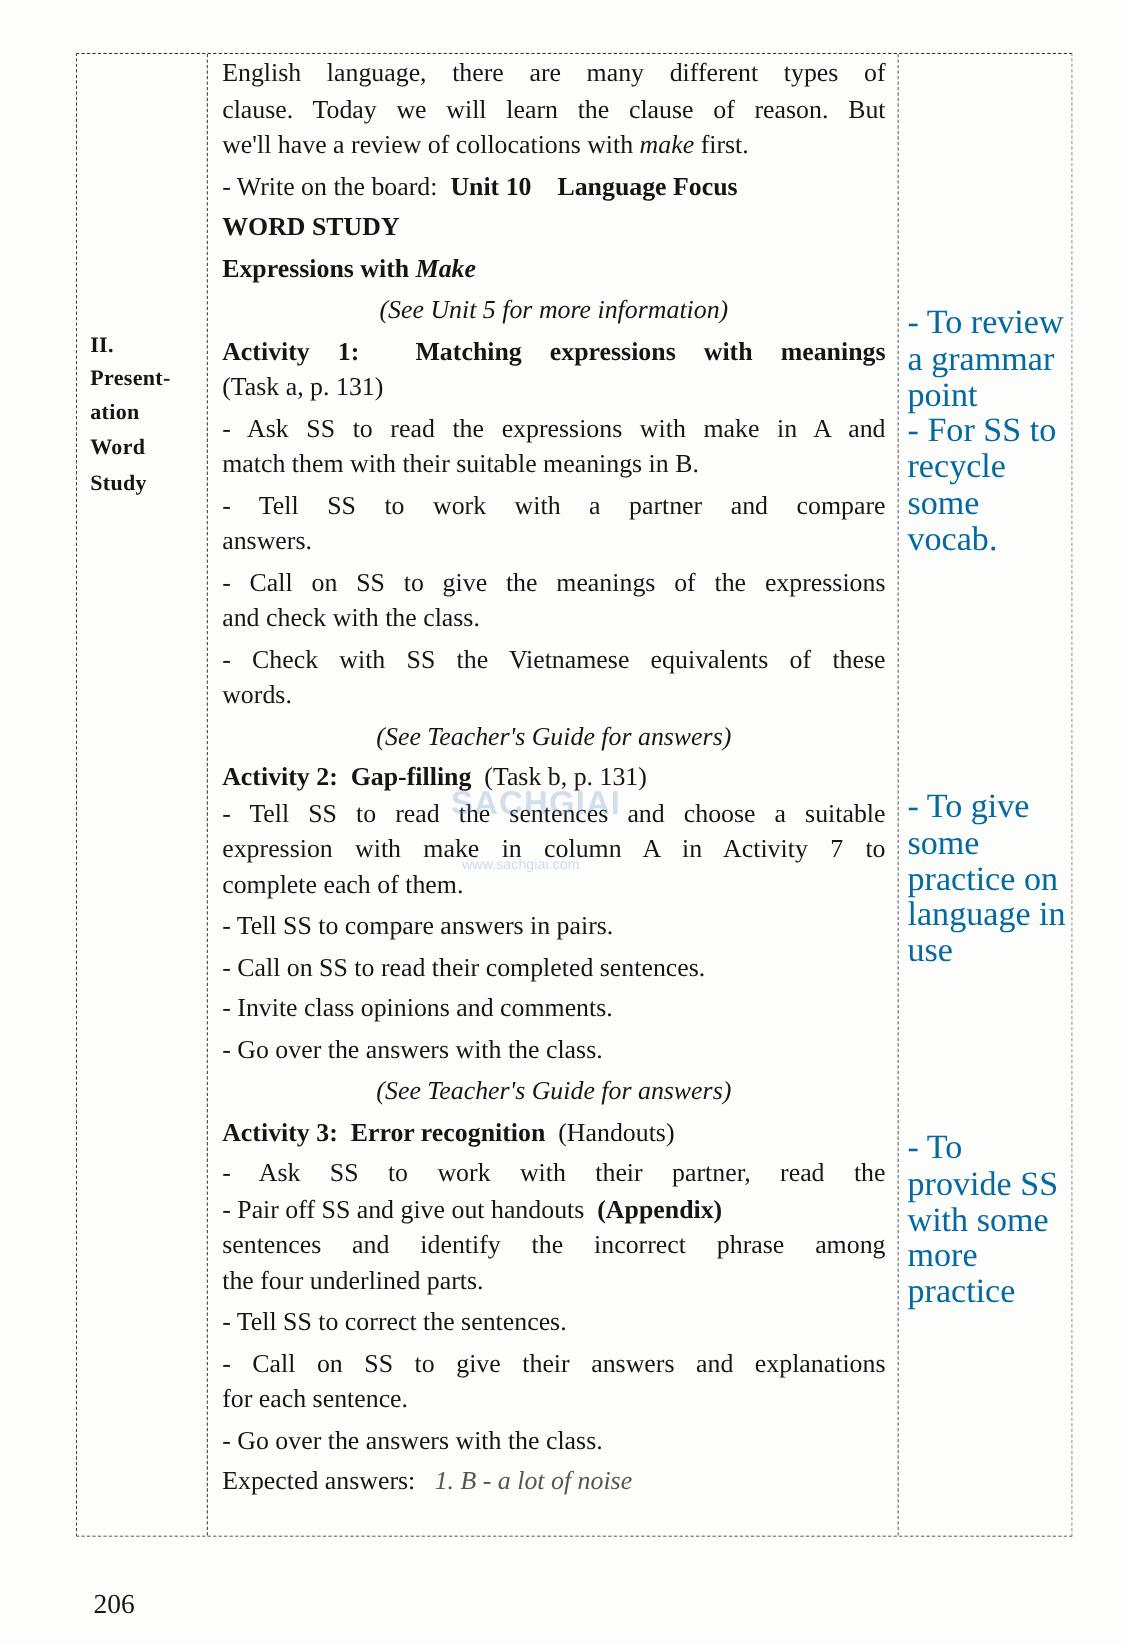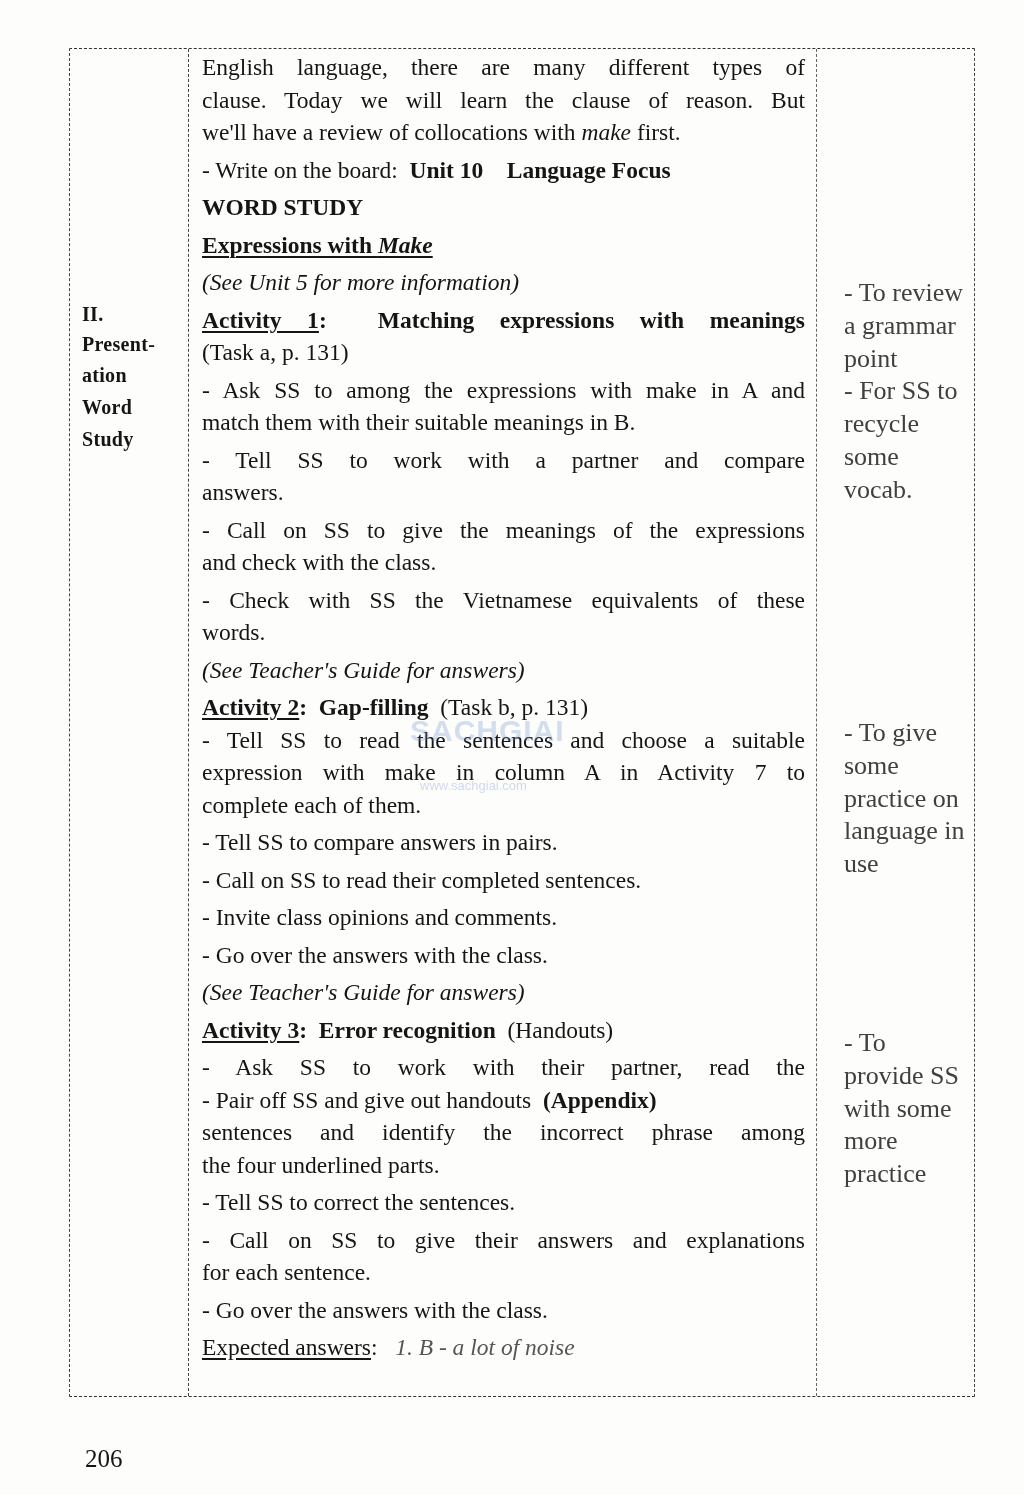--- a/index.html
+++ b/index.html
@@ -23,25 +23,25 @@
     font-size: 20px; line-height: 32px; letter-spacing: 0.3px;
   }
   .stage-label div { white-space: nowrap; }
   .stage-label .l1 { line-height: 30px; }
 
   .proc { position: absolute; left: 13px; top: 2px; width: 603px; font-size: 23.5px; }
   .line { height: 32.5px; line-height: 32.5px; white-space: nowrap; }
   .line.gap { margin-top: 5px; }
   .just { text-align: justify; text-align-last: justify; }
   .b { font-weight: bold; }
-  .i { font-style: italic; }
-  .u { text-decoration: underline; text-decoration-thickness: 2px; text-underline-offset: 3px; margin-top: 30px; }
+  .i { font-style: italic; text-align: center; }
+  .u { text-decoration-thickness: 2px; text-underline-offset: 3px; margin-top: 30px; }
   .faint { color: #555; }
 
-  .aim { position: absolute; left: 27px; font-size: 26px; line-height: 32.8px; color: #404040; }
+  .aim { position: absolute; left: 8px; font-size: 31px; line-height: 32.8px; color: #0369a1; }
   .aim div { white-space: nowrap; }
 
   .page-num { position: absolute; left: 85px; top: 1445px; font-size: 25px; }
   .watermark {
     position: absolute; left: 410px; top: 714px; font-family: "Liberation Sans", sans-serif;
     font-size: 30px; font-weight: bold; color: rgba(100,140,200,0.28); letter-spacing: 1px;
     pointer-events: none;
   }
   .watermark-url {
     position: absolute; left: 420px; top: 778px; font-family: "Liberation Sans", sans-serif;
@@ -67,21 +67,21 @@
       <div class="line just">English language, there are many different types of</div>
       <div class="line just">clause. Today we will learn the clause of reason. But</div>
       <div class="line"><span>we'll have a review of collocations with </span><span class="i">make</span><span> first.</span></div>
       <div class="line gap"><span>- Write on the board:</span>&nbsp; <span class="b">Unit 10</span>&nbsp;&nbsp;&nbsp; <span class="b">Language Focus</span></div>
       <div class="line gap b">WORD STUDY</div>
       <div class="line gap b"><span class="u"><span>Expressions with </span><span class="i">Make</span></span></div>
       <div class="line gap i">(See Unit 5 for more information)</div>
 
       <div class="line gap just"><span class="b u">Activity 1</span><span class="b">:&nbsp; </span><span class="b">Matching expressions with meanings</span></div>
       <div class="line">(Task a, p. 131)</div>
-      <div class="line gap just">- Ask SS to among the expressions with make in A and</div>
+      <div class="line gap just">- Ask SS to read the expressions with make in A and</div>
       <div class="line">match them with their suitable meanings in B.</div>
       <div class="line gap just">- Tell SS to work with a partner and compare</div>
       <div class="line">answers.</div>
       <div class="line gap just">- Call on SS to give the meanings of the expressions</div>
       <div class="line">and check with the class.</div>
       <div class="line gap just">- Check with SS the Vietnamese equivalents of these</div>
       <div class="line">words.</div>
       <div class="line gap i">(See Teacher's Guide for answers)</div>
 
       <div class="line gap"><span class="b u">Activity 2</span><span class="b">:&nbsp; </span><span class="b">Gap-filling</span>&nbsp; <span>(Task b, p. 131)</span></div>

